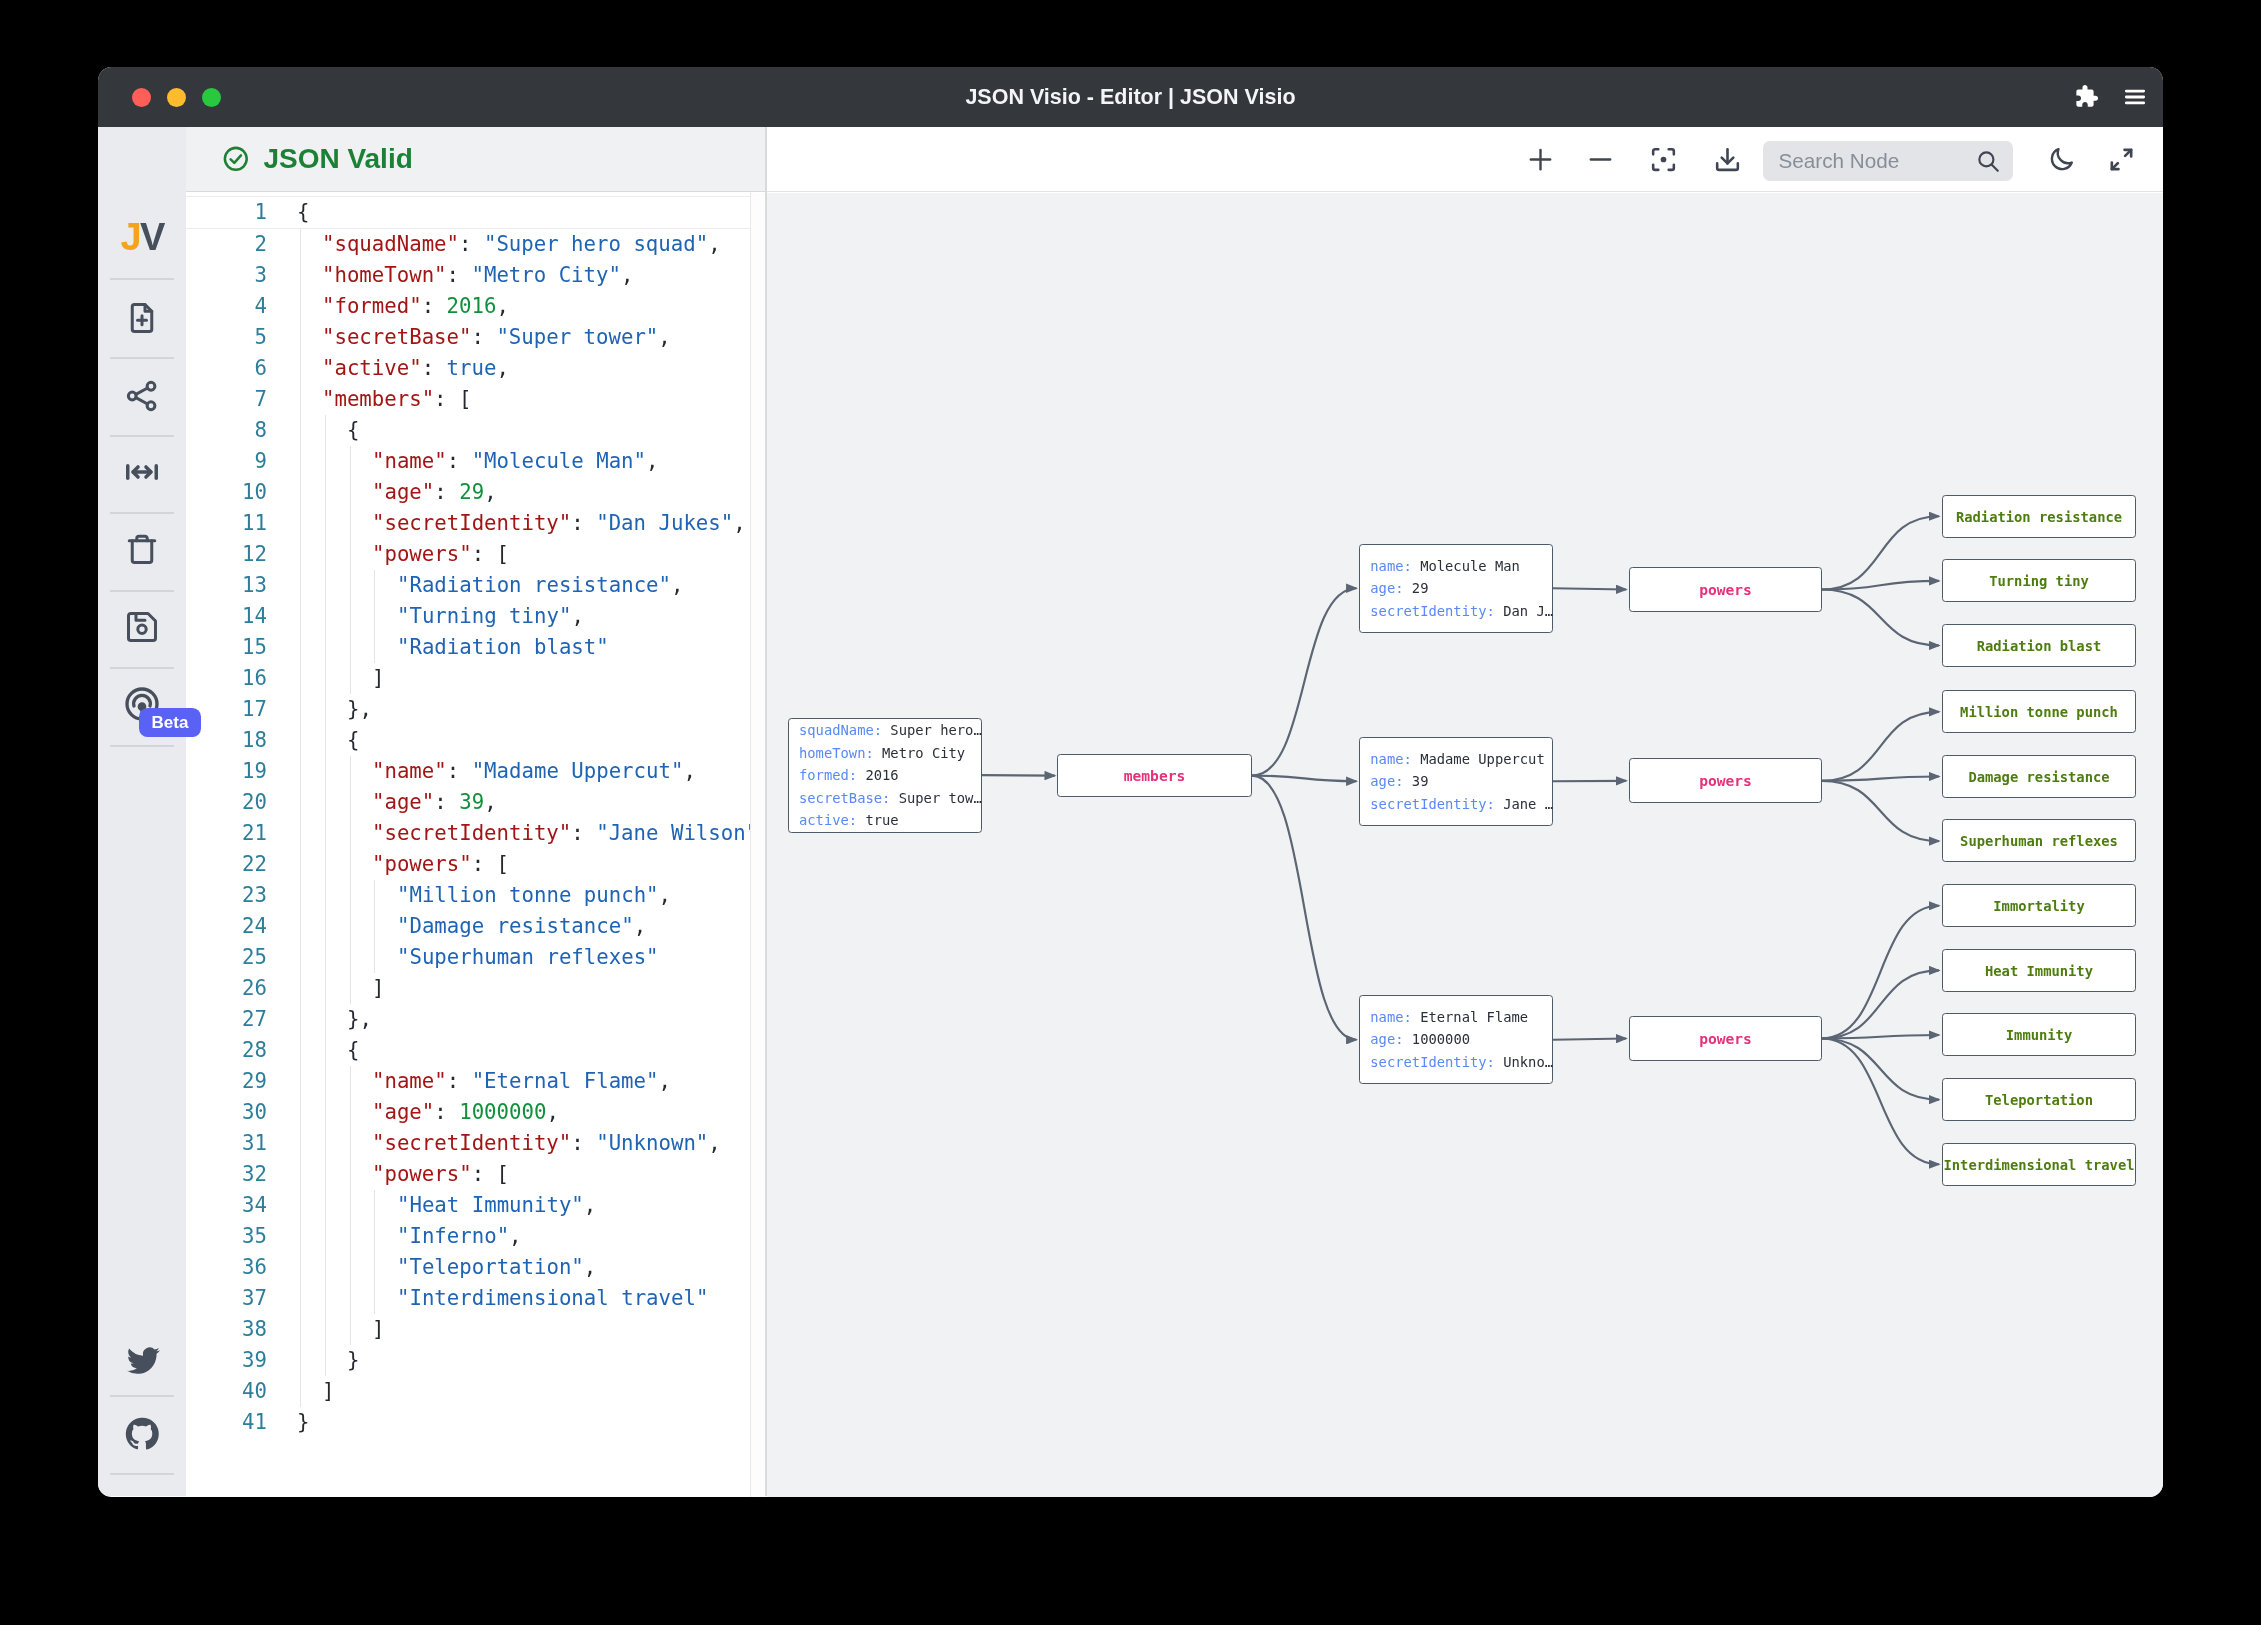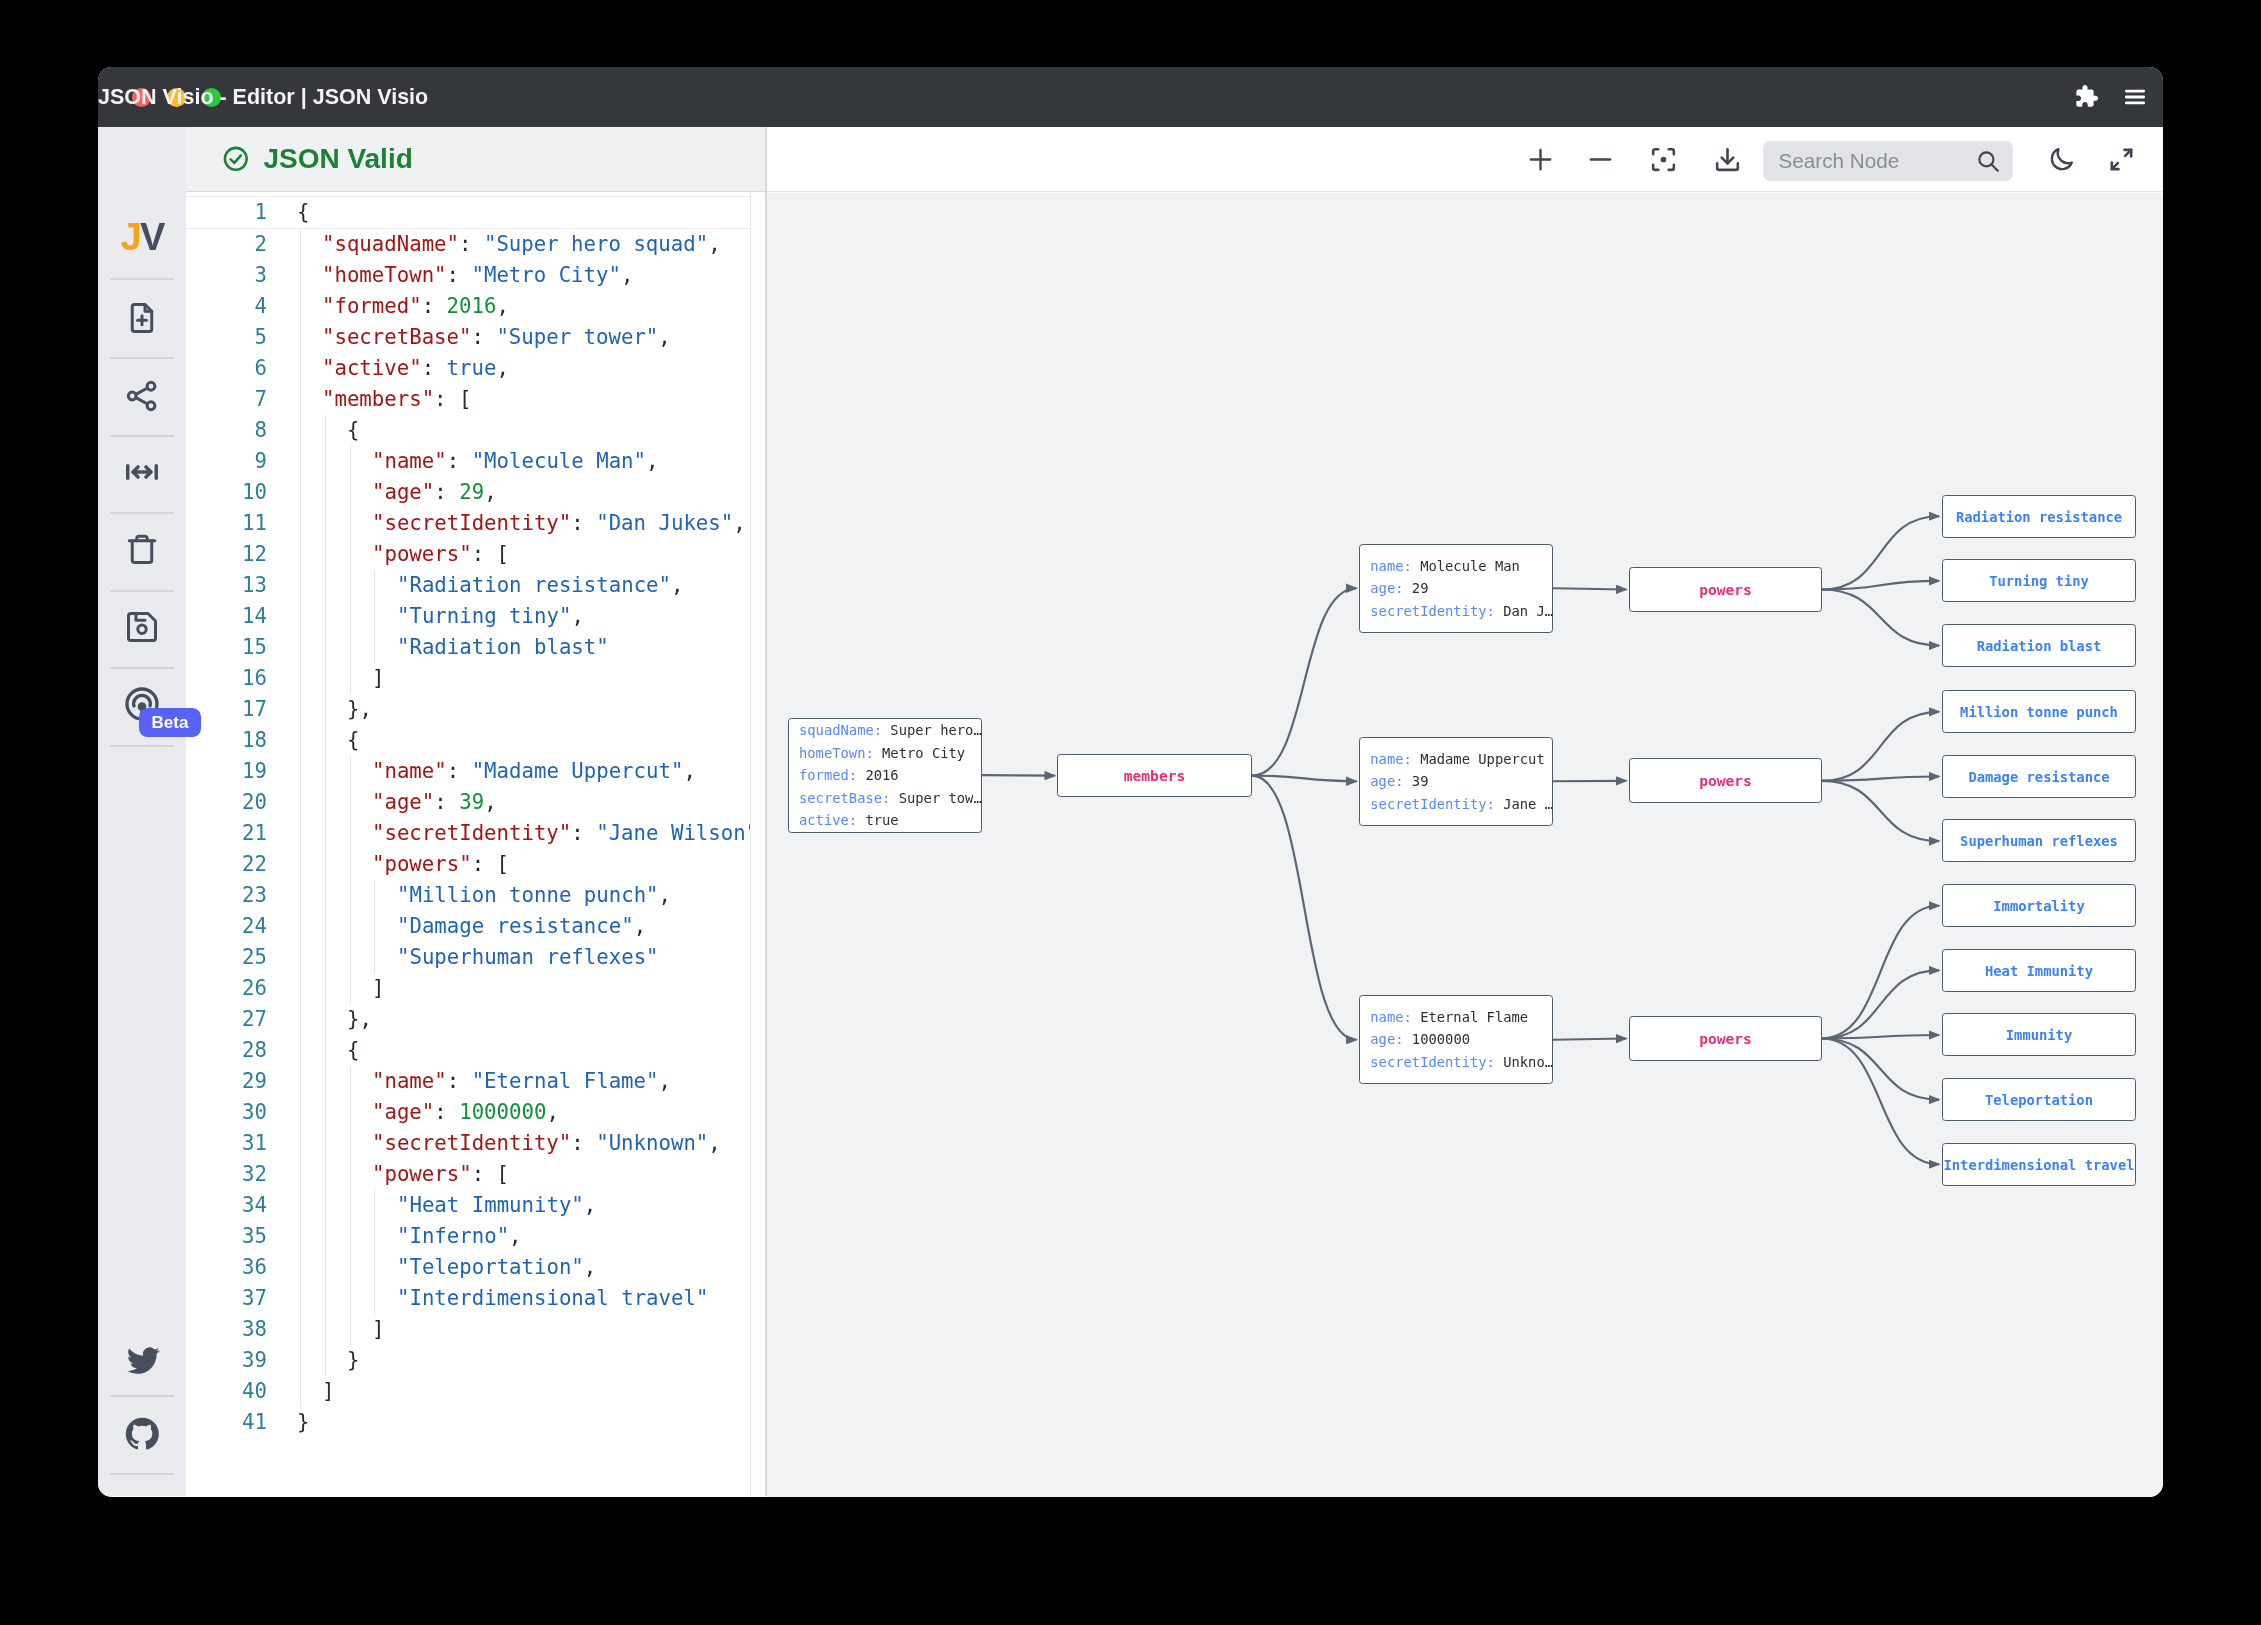--- a/index.html
+++ b/index.html
@@ -4,21 +4,21 @@
 <style>
   html,body{margin:0;padding:0;background:#000;width:2261px;height:1625px;font-family:"Liberation Sans",sans-serif;}
   .stage{position:relative;width:2261px;height:1625px;background:#000;overflow:hidden;}
   .window{position:absolute;left:98px;top:67px;width:2065px;height:1430px;border-radius:13.8px;overflow:hidden;background:#fff;box-shadow:0 26px 78px rgba(0,0,0,.6);}
   
   .titlebar{position:absolute;left:0;top:0;width:2065px;height:60px;background:#34373c;}
   .tl{position:absolute;top:20.7px;width:19px;height:19px;border-radius:50%;}
   .tl.red{left:34px;background:#ff5f58;}
   .tl.yellow{left:69px;background:#febb2e;}
   .tl.green{left:104px;background:#28c83f;}
-  .win-title{position:absolute;left:0;right:0;top:0;height:60px;line-height:60px;text-align:left;color:#f4f5f6;font-size:21.5px;font-weight:700;}
+  .win-title{position:absolute;left:0;right:0;top:0;height:60px;line-height:60px;text-align:center;color:#f4f5f6;font-size:21.5px;font-weight:700;}
   .tb-right{position:absolute;right:15.5px;top:0;height:60px;display:flex;align-items:center;gap:22.4px;}
   
   .sidebar{position:absolute;left:0;top:60px;width:88px;height:1369px;background:#e9ebee;}
   .sb-item{position:absolute;left:0;width:88px;height:52px;display:flex;align-items:center;justify-content:center;color:#474f5c;}
   .sb-div{position:absolute;left:12px;width:64px;height:1.7px;background:#d3d5d9;}
   .logo{font-size:38px;font-weight:800;letter-spacing:-1.7px;}
   .logo .j{color:#f6a21d;} .logo .v{color:#474f5c;}
   .beta-badge{position:absolute;left:41px;top:581px;width:62px;height:29px;background:#5a62f5;border-radius:8.6px;color:#fff;font-size:17px;font-weight:700;display:flex;align-items:center;justify-content:center;z-index:5;}
   
   .ed-header{position:absolute;left:88px;top:60px;width:579px;height:65px;background:#f0f1f3;border-bottom:1.7px solid #d8dadc;box-sizing:border-box;display:flex;align-items:center;}
@@ -42,21 +42,21 @@
   .search input::placeholder{color:#878e99;}
   
   .canvas{position:absolute;left:669px;top:126px;width:1396px;height:1304px;background:#f1f2f4;overflow:hidden;}
   .edges{position:absolute;left:0;top:0;}
   .gnode{position:absolute;background:#fff;border:1.7px solid #4d5a68;border-radius:3.4px;box-sizing:border-box;display:flex;flex-direction:column;justify-content:center;font-family:"DejaVu Sans Mono",monospace;}
   .gnode .row{padding:0 10.3px;font-size:13.8px;line-height:22.4px;white-space:pre;color:#2a2f38;}
   .gnode .row .gk{color:#5889f4;}
   .gnode.center{align-items:center;}
   .glabel{font-size:14.6px;font-weight:700;}
   .glabel.pink{color:#e5317c;}
-  .glabel.green{color:#3b82f6;font-size:13.8px;font-weight:700;}
+  .glabel.green{color:#4d7c0f;font-size:13.8px;font-weight:700;}
   svg{display:block;}
 </style>
 </head>
 <body>
 
 <div class="stage">
   <div class="window">
 
     <div class="titlebar">
       <span class="tl red"></span>

